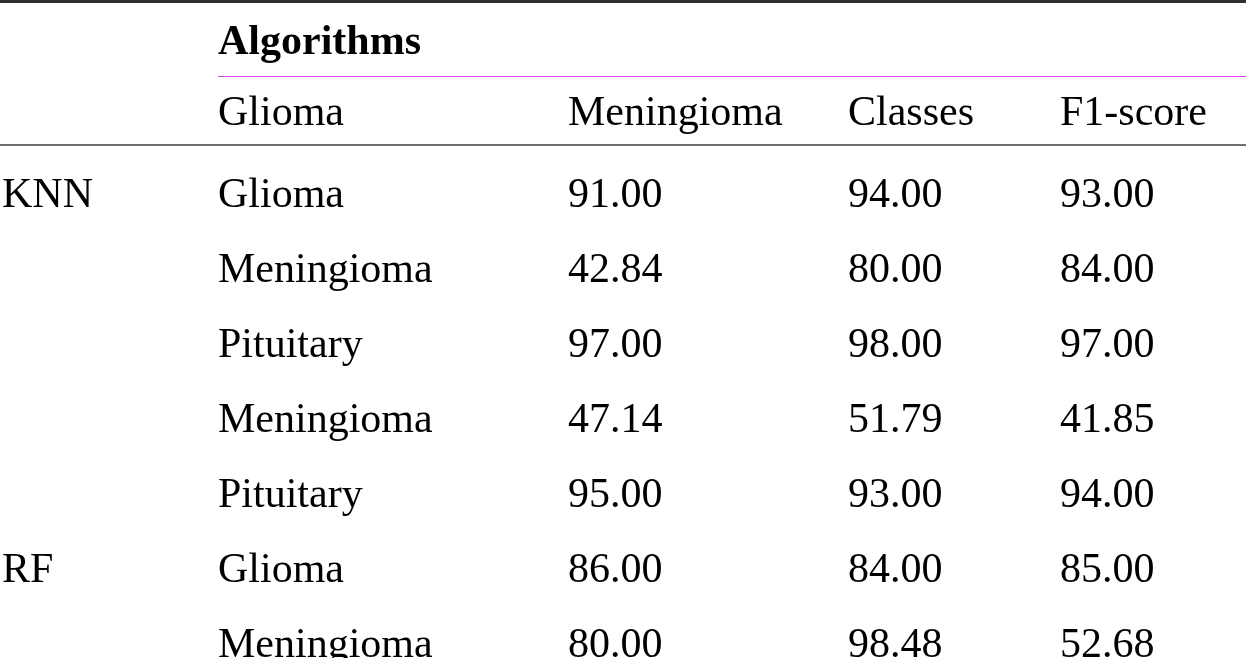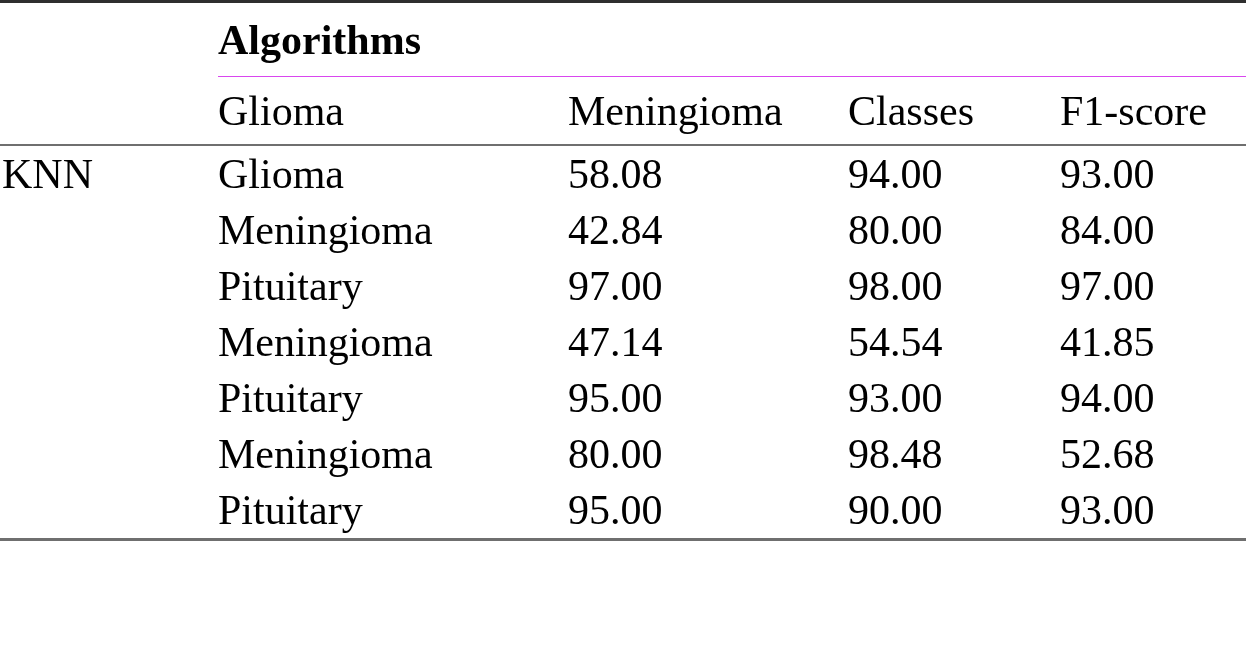--- a/index.html
+++ b/index.html
@@ -47,21 +47,21 @@
   tr.column-header-row td,
   tr.column-header-row th {
     height: 67px;
     vertical-align: middle;
     border-bottom: 2px solid #6f6f6f; 
   }
   
   tbody td {
     height: 56px;
     vertical-align: middle;
-    padding-top: 0;
+    padding-top: 19px;
   }
 </style>
 </head>
 <body>
 
 <table class="results-table">
   <colgroup>
     <col style="width:218px">
     <col style="width:350px">
     <col style="width:280px">
@@ -78,21 +78,21 @@
       <th>Glioma</th>
       <th>Meningioma</th>
       <th>Classes</th>
       <th>F1-score</th>
     </tr>
   </thead>
   <tbody>
     <tr>
       <td class="first-col">KNN</td>
       <td>Glioma</td>
-      <td>58.08</td>
+      <td>91.00</td>
       <td>94.00</td>
       <td>93.00</td>
     </tr>
     <tr>
       <td class="first-col"></td>
       <td>Meningioma</td>
       <td>42.84</td>
       <td>80.00</td>
       <td>84.00</td>
     </tr>
@@ -100,29 +100,36 @@
       <td class="first-col"></td>
       <td>Pituitary</td>
       <td>97.00</td>
       <td>98.00</td>
       <td>97.00</td>
     </tr>
     <tr>
       <td class="first-col"></td>
       <td>Meningioma</td>
       <td>47.14</td>
-      <td>54.54</td>
+      <td>51.79</td>
       <td>41.85</td>
     </tr>
     <tr>
       <td class="first-col"></td>
       <td>Pituitary</td>
       <td>95.00</td>
       <td>93.00</td>
       <td>94.00</td>
+    </tr>
+    <tr>
+      <td class="first-col">RF</td>
+      <td>Glioma</td>
+      <td>86.00</td>
+      <td>84.00</td>
+      <td>85.00</td>
     </tr>
     <tr>
       <td class="first-col"></td>
       <td>Meningioma</td>
       <td>80.00</td>
       <td>98.48</td>
       <td>52.68</td>
     </tr>
     <tr>
       <td class="first-col"></td>

